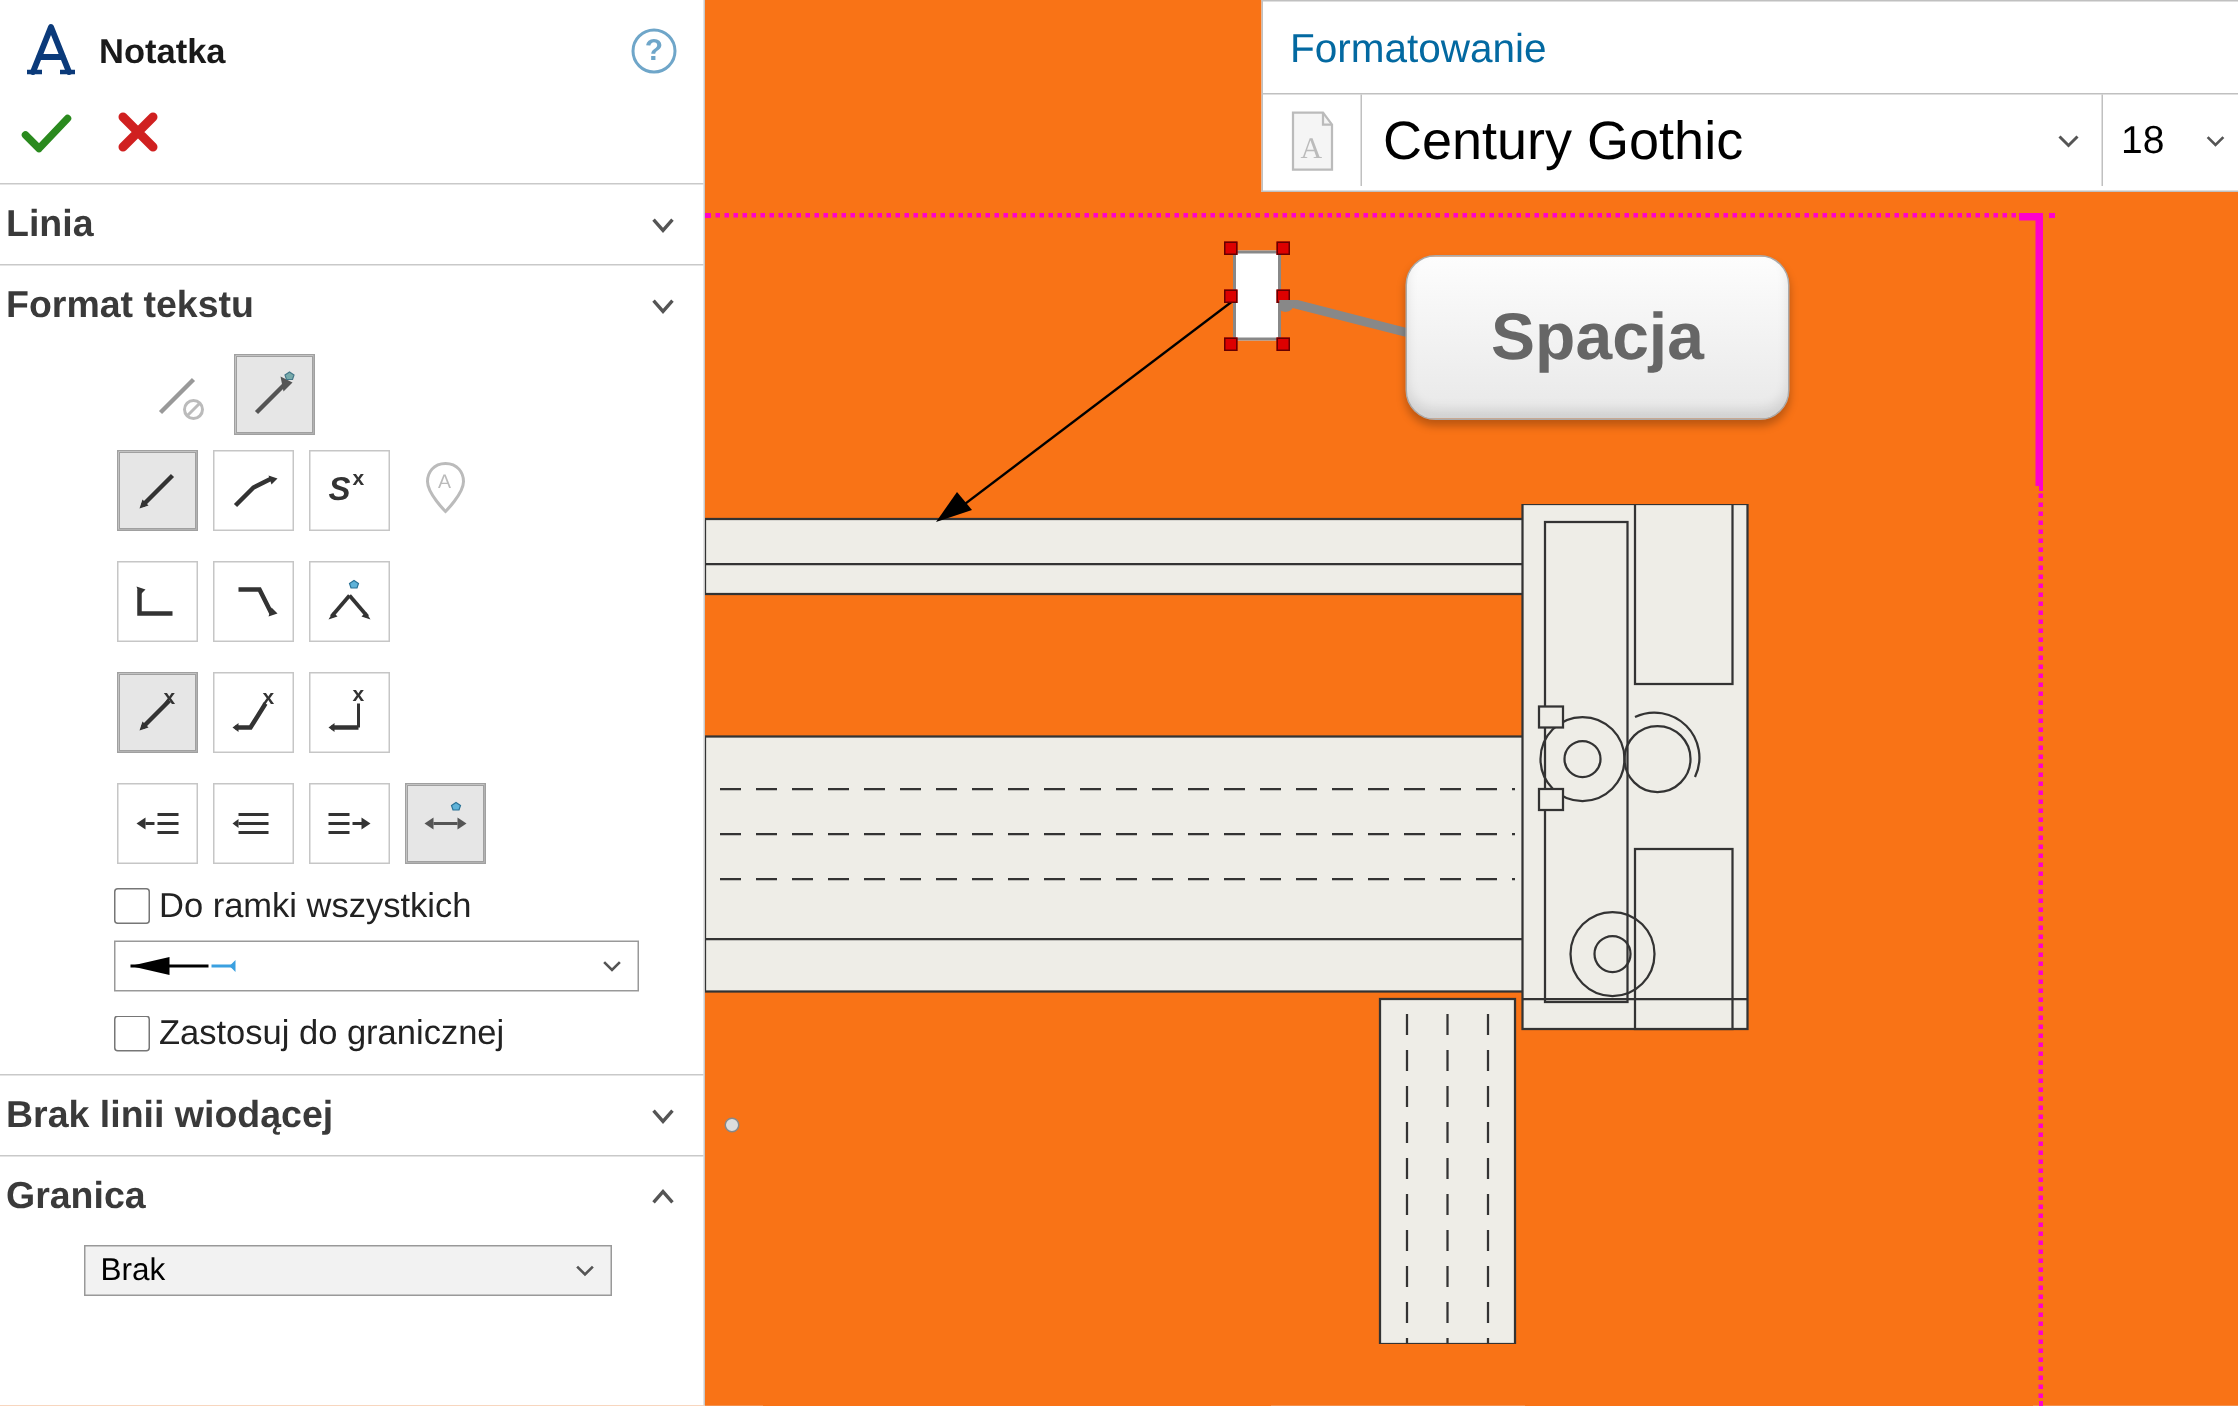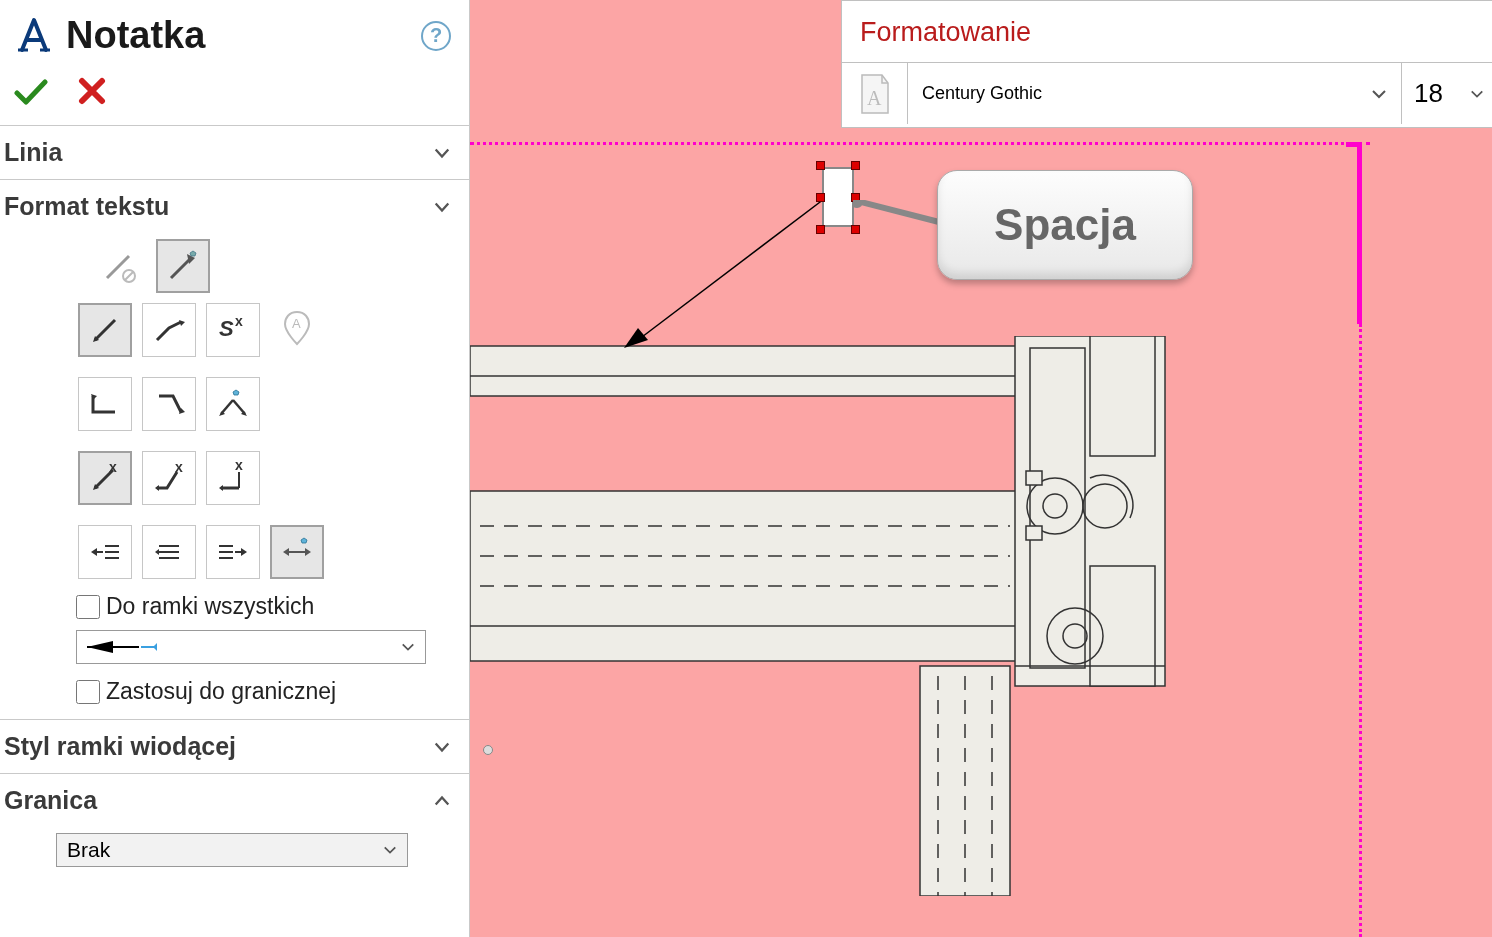--- a/index.html
+++ b/index.html
@@ -19,21 +19,21 @@
     height: 937px;
     background: #fff;
     border-right: 1px solid #c9c9c9;
   }
   .panel-header {
     display: flex;
     align-items: center;
     padding: 14px 18px 10px 14px;
   }
   .panel-header .title {
-    font-size: 38px;
+    font-size: 23px;
     font-weight: 700;
     color: #1a1a1a;
     margin-left: 12px;
   }
   .panel-header .help {
     margin-left: auto;
     width: 30px; height: 30px;
     border: 2px solid #6fa6c9;
     border-radius: 50%;
     color: #6fa6c9;
@@ -154,21 +154,21 @@
     position: absolute; right: 10px;
     width: 14px; height: 14px;
   }
 
   
   .canvas {
     position: absolute;
     left: 470px; top: 0;
     width: 1022px;
     height: 937px;
-    background: #fca5a5;
+    background: #f97316;
   }
   .inner-tick {
     position: absolute;
     left: 13px; top: 745px;
     width: 10px; height: 10px;
     border-radius: 50%;
     border: 1px solid #888;
     background: #ddd;
   }
   .page-border-top {
@@ -248,21 +248,21 @@
     position: absolute;
     left: 841px; top: 0;
     width: 651px;
     height: 128px;
     background: #fff;
     border: 1px solid #c0c0c0;
     border-right: none;
   }
   .format-title {
     font-size: 27px;
-    color: #b91c1c;
+    color: #0369a1;
     padding: 16px 0 14px 18px;
   }
   .format-row {
     display: flex;
     align-items: stretch;
     height: 62px;
     border-top: 1px solid #c0c0c0;
   }
   .doc-icon {
     width: 66px;
@@ -270,21 +270,21 @@
     display: flex;
     align-items: center;
     justify-content: center;
   }
   .font-select {
     flex: 1;
     border-right: 1px solid #c0c0c0;
     display: flex;
     align-items: center;
     padding: 0 14px;
-    font-size: 18px;
+    font-size: 36px;
     position: relative;
     cursor: pointer;
   }
   .font-select .chev2 {
     position: absolute; right: 14px;
     width: 16px; height: 16px;
   }
   .size-select {
     width: 90px;
     display: flex;
@@ -487,21 +487,21 @@
         </svg>
     </div>
 
     <label class="checkbox-row">
       <input type="checkbox" style="">
       <span>Zastosuj do granicznej</span>
     </label>
   </div>
 
   <div class="section-header">
-    <span class="label">Styl ramki wiodącej</span>
+    <span class="label">Brak linii wiodącej</span>
     <svg class="chev" viewBox="0 0 20 20">
         <path d="M3 6 L10 14 L17 6" stroke="#555" stroke-width="2.5" fill="none"></path>
       </svg>
   </div>
 
   <div class="section-header">
     <span class="label">Granica</span>
     <svg class="chev" viewBox="0 0 20 20">
         <path d="M3 14 L10 6 L17 14" stroke="#555" stroke-width="2.5" fill="none"></path>
       </svg>

